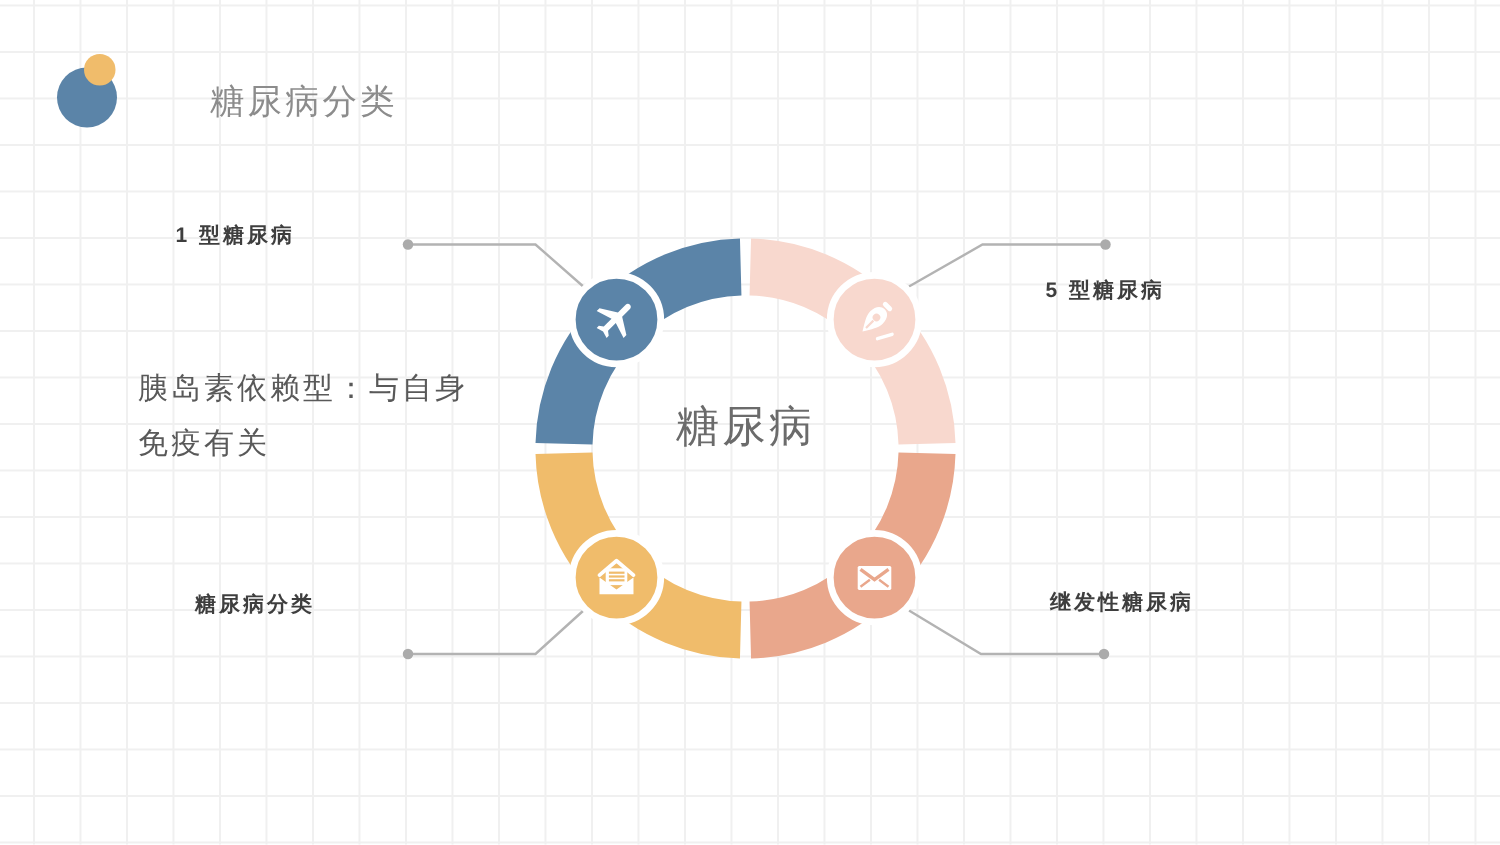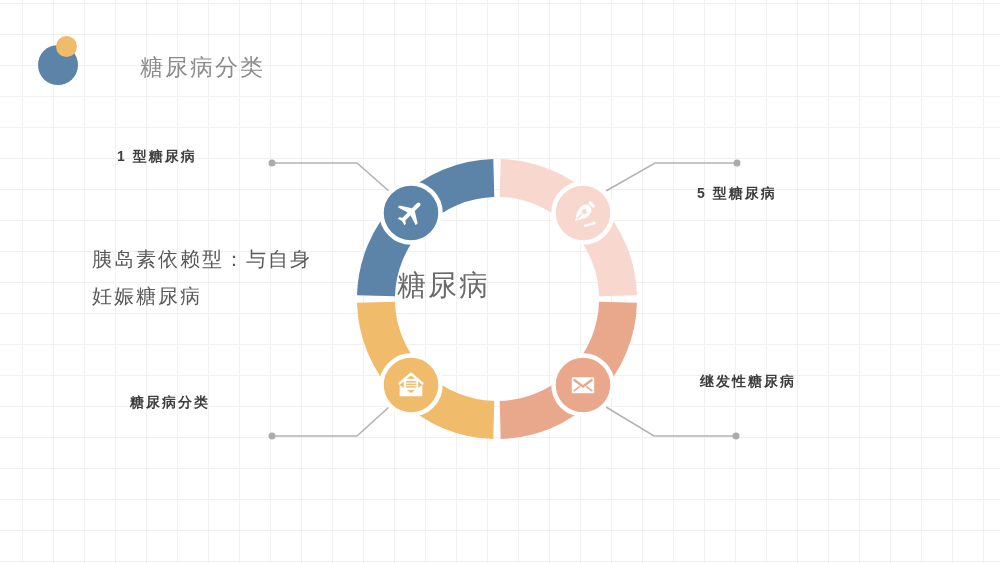--- a/index.html
+++ b/index.html
@@ -32,26 +32,26 @@
     position:absolute;font-size:14px;font-weight:700;color:#3e3e3e;
     letter-spacing:2px;white-space:nowrap;line-height:26px;
   }
   .seg-body{
     position:absolute;font-size:20px;color:#595959;letter-spacing:2px;
     line-height:37px;white-space:nowrap;
   }
   .h-type1{left:117px;top:143px;}
   .h-type2{left:697px;top:180px;}
   .h-gestational{left:130px;top:389px;}
-  .h-secondary{left:700px;top:368px;}
+  .h-secondary{left:700px;top:388px;}
   .b-type1{left:92px;top:201px;margin-top:40px;}
   .b-type2{left:720px;top:211px;}
   .center-label{
     position:absolute;left:397px;top:267px;width:200px;
-    font-size:29px;line-height:36px;
+    text-align:center;font-size:29px;line-height:36px;
     color:#6b6b6b;letter-spacing:2px;
   }
   svg{position:absolute;left:0;top:0;}
 </style>
 </head>
 <body>
 
 <div class="slide">
 
   <div class="logo-blue"></div>
@@ -116,21 +116,21 @@
     </g>
   </svg>
 
   <div class="center-label">
     <div>糖尿病</div>
   </div>
 
   <div class="seg-heading h-type1">1 型糖尿病</div>
   <div class="seg-body b-type1">
     <div>胰岛素依赖型：与自身</div>
-    <div>妊娠糖尿病</div>
+    <div>免疫有关</div>
   </div>
 
   <div class="seg-heading h-type2">5 型糖尿病</div>
 
   <div class="seg-heading h-gestational">糖尿病分类</div>
 
   <div class="seg-heading h-secondary">继发性糖尿病</div>
 
 </div>
 

